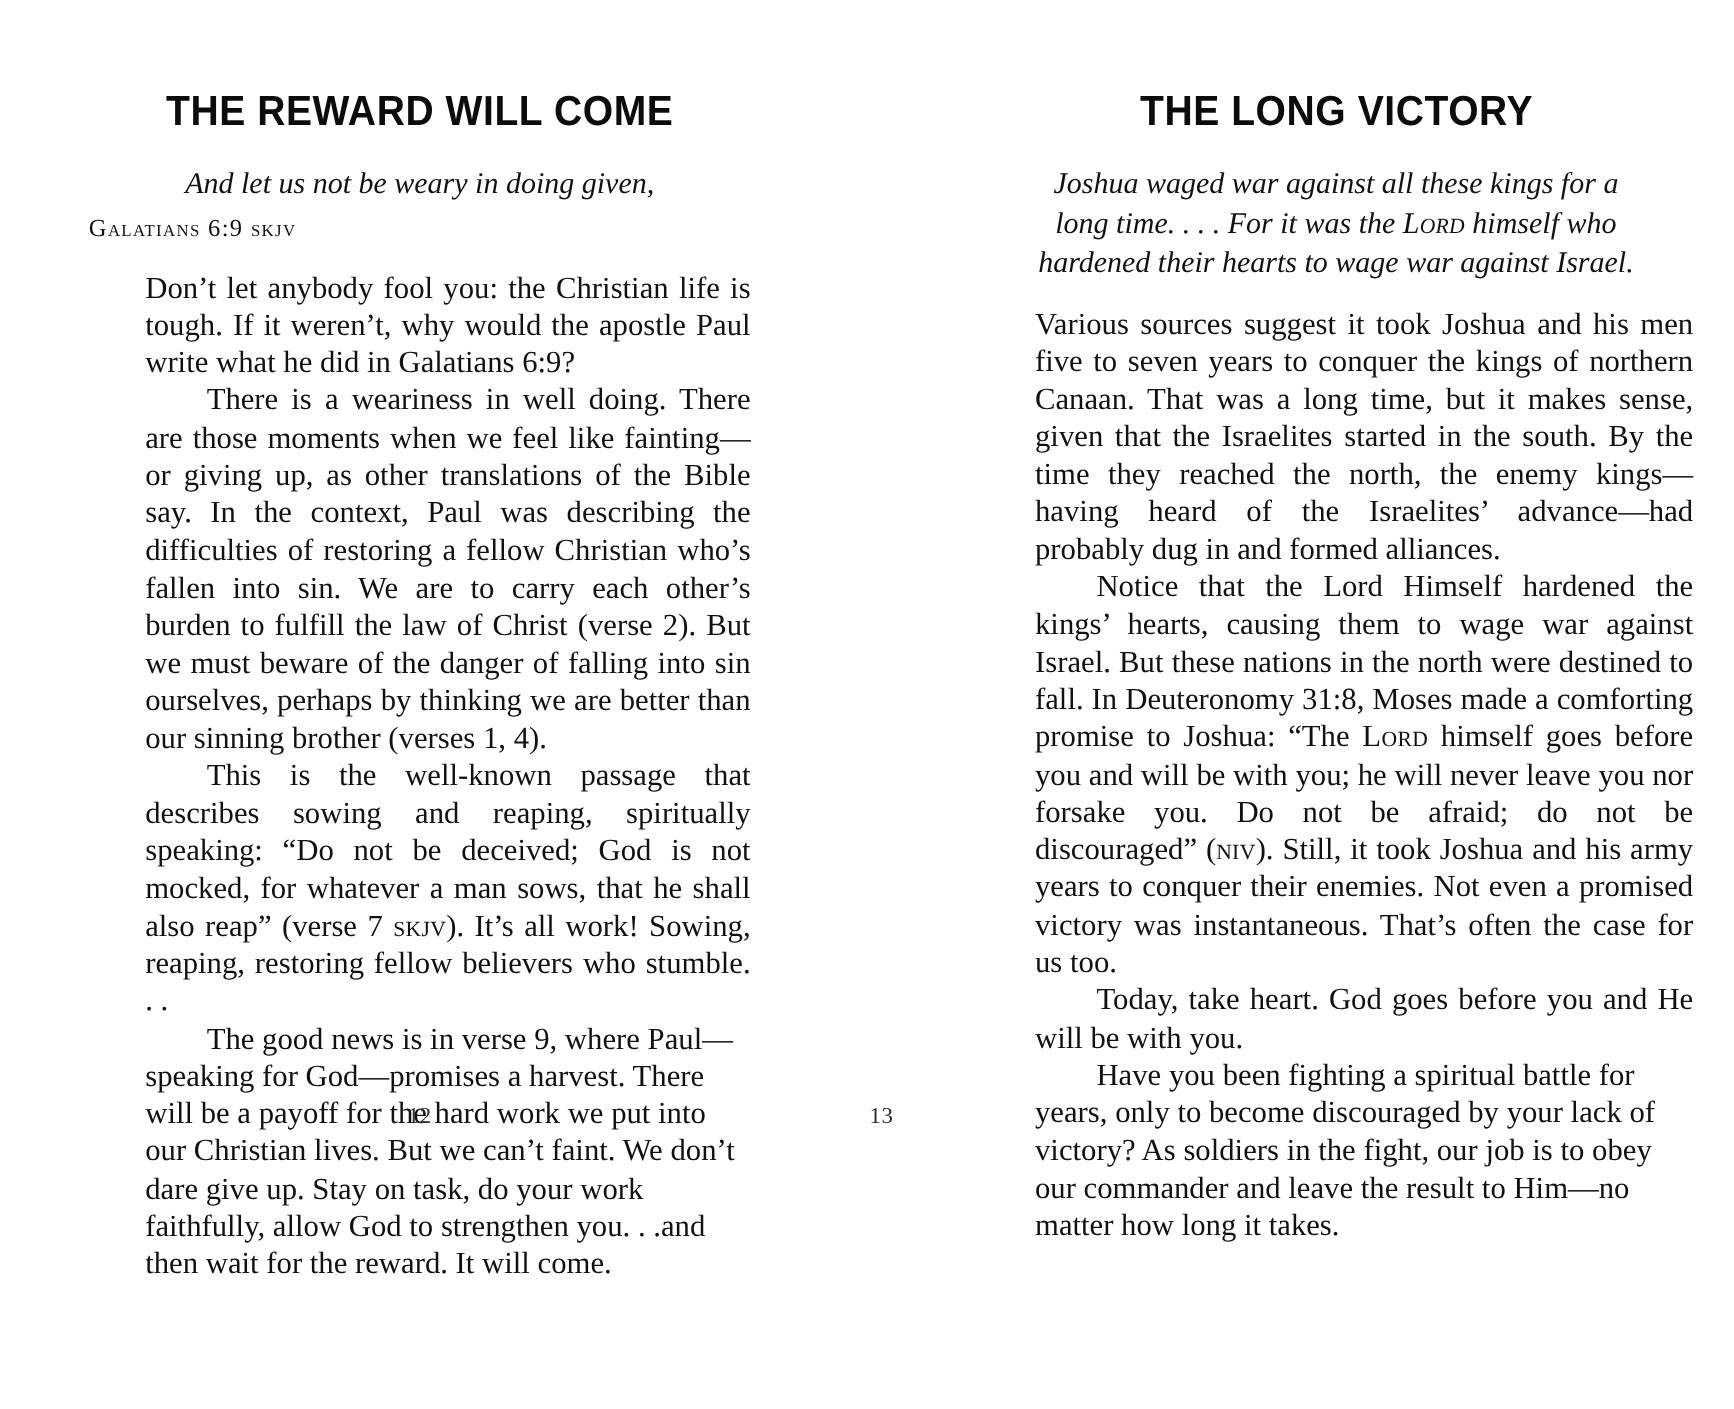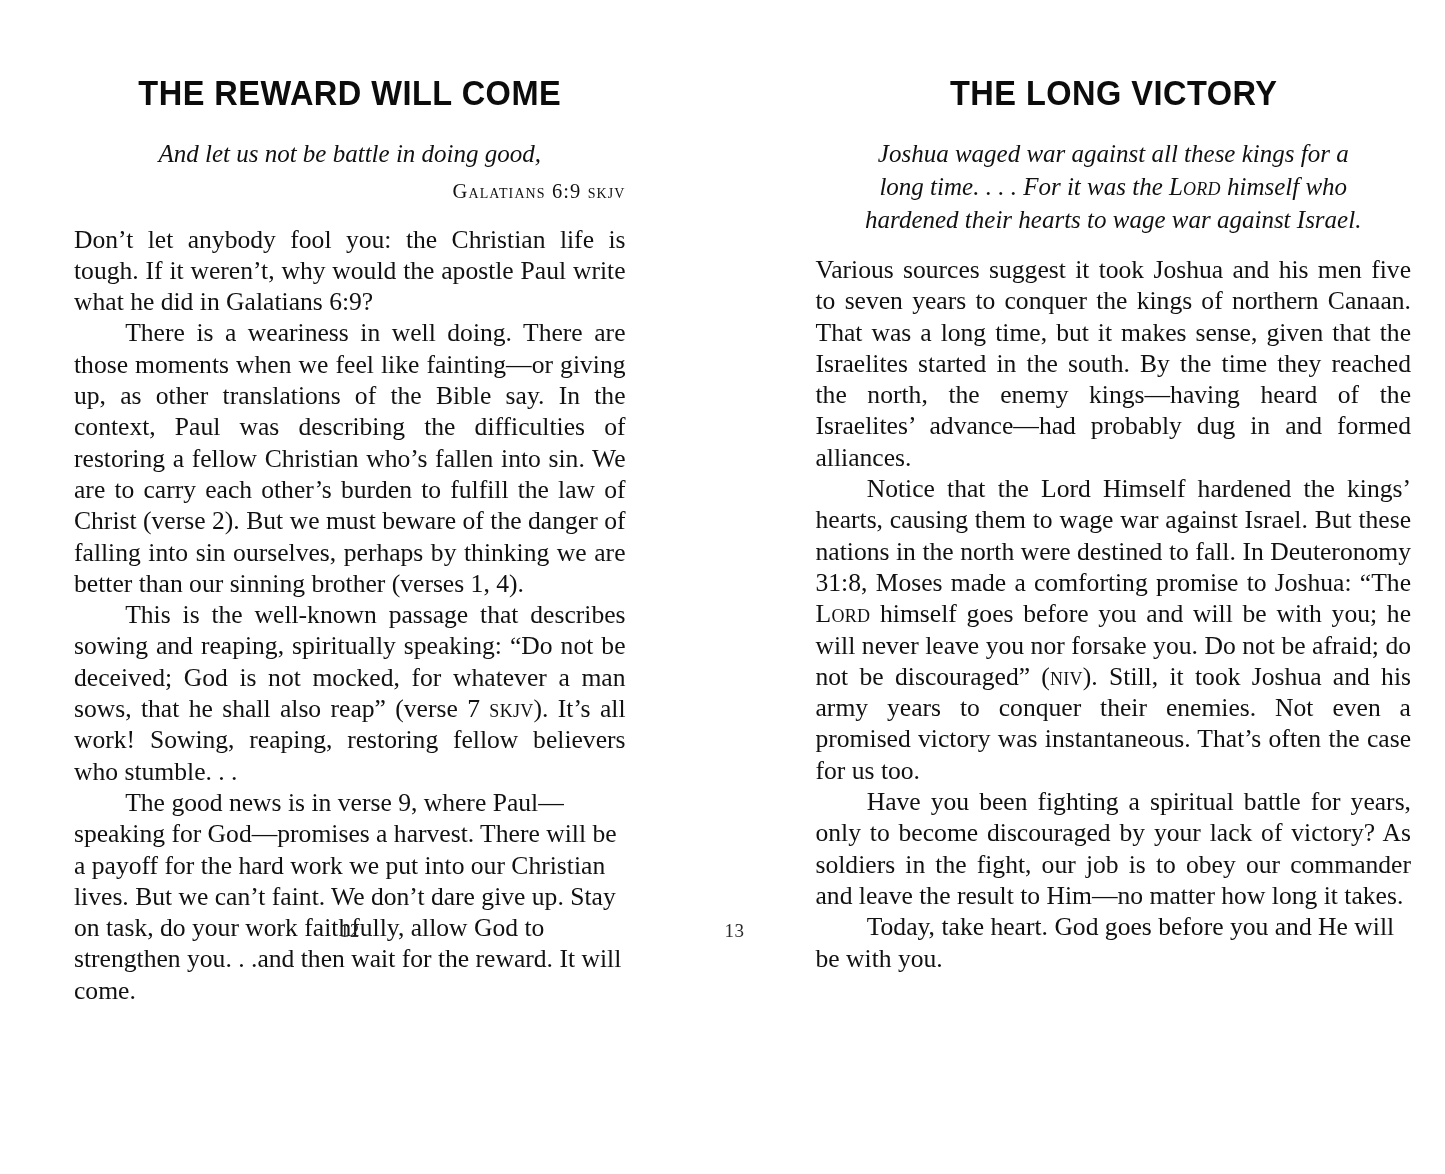--- a/index.html
+++ b/index.html
@@ -65,36 +65,37 @@
     font-variant: small-caps;
     font-size: 1em;
     letter-spacing: 0.2px;
   }
 
   .citation {
     font-variant: small-caps;
     font-style: normal;
     font-size: 20.5px;
     letter-spacing: 1.1px;
-    text-align: right;
+    text-align: left;
     line-height: 1.2;
     color: #111111;
     font-family: Liberation Serif, serif;
   }
   .page-left .citation  { margin: 9px 0 0 0; }
   .page-right .citation { margin: 9px 0 0 0; }
 
   
   .body-text {
     font-size: 25.6px;
     line-height: 31.3px;
     text-align: justify;
     text-justify: inter-word;
     color: #111111;
     hyphens: none;
+    margin-left: 47px;
   }
   .page-left .body-text  { margin-top: 20px; }
   .page-right .body-text { margin-top: 18px; }
 
   .body-text p {
     margin: 0;
     text-indent: 0;
   }
   .body-text p.indent {
     text-indent: 2.0em;
@@ -123,21 +124,21 @@
 </head>
 <body>
 
 <div class="spread">
 
   <div class="page page-left">
 
     <h1 class="chapter-title">The Reward Will Come</h1>
 
     <div class="epigraph">
-      <span class="ln">And let us not be battle in doing good,</span>
+      <span class="ln">And let us not be weary in doing given,</span>
     </div>
 
     <div class="citation">Galatians 6:9 skjv</div>
 
     <div class="body-text">
       <p>Don’t let anybody fool you: the Christian life is tough. If it weren’t, why would the apostle Paul write what he did in Galatians 6:9?</p>
       <p class="indent">There is a weariness in well doing. There are those moments when we feel like fainting—or giving up, as other translations of the Bible say. In the context, Paul was describing the difficulties of restoring a fellow Christian who’s fallen into sin. We are to carry each other’s burden to fulfill the law of Christ (verse 2). But we must beware of the danger of falling into sin ourselves, perhaps by thinking we are better than our sinning brother (verses 1, 4).</p>
       <p class="indent"><span>This is the well-known passage that describes sowing and reaping, spiritually speaking: “Do not be deceived; God is not mocked, for whatever a man sows, that he shall also reap” (verse 7 </span><span class="sc">skjv</span><span>). It’s all work! Sowing, reaping, restoring fellow believers who stumble. . .</span></p>
       <p class="indent">The good news is in verse 9, where Paul—speaking for God—promises a harvest. There will be a payoff for the hard work we put into our Christian lives. But we can’t faint. We don’t dare give up. Stay on task, do your work faithfully, allow God to strengthen you. . .and then wait for the reward. It will come.</p>
     </div>
@@ -152,20 +153,20 @@
     <div class="epigraph">
       <span class="ln">Joshua waged war against all these kings for a</span>
       <span class="ln"><span>long time. . . . For it was the </span><span class="smallcap-lord">Lord</span><span> himself who</span></span>
       <span class="ln">hardened their hearts to wage war against Israel.</span>
     </div>
 
 
     <div class="body-text">
       <p>Various sources suggest it took Joshua and his men five to seven years to conquer the kings of northern Canaan. That was a long time, but it makes sense, given that the Israelites started in the south. By the time they reached the north, the enemy kings—having heard of the Israelites’ advance—had probably dug in and formed alliances.</p>
       <p class="indent"><span>Notice that the Lord Himself hardened the kings’ hearts, causing them to wage war against Israel. But these nations in the north were destined to fall. In Deuteronomy 31:8, Moses made a comforting promise to Joshua: “The </span><span class="sc">Lord</span><span> himself goes before you and will be with you; he will never leave you nor forsake you. Do not be afraid; do not be discouraged” (</span><span class="sc">niv</span><span>). Still, it took Joshua and his army </span><span class="it">years</span><span> to conquer their enemies. Not even a promised victory was instantaneous. That’s often the case for us too.</span></p>
+      <p class="indent">Today, take heart. God goes before you and He will be with you.</p>
       <p class="indent">Have you been fighting a spiritual battle for years, only to become discouraged by your lack of victory? As soldiers in the fight, our job is to obey our commander and leave the result to Him—no matter how long it takes.</p>
-      <p class="indent">Today, take heart. God goes before you and He will be with you.</p>
     </div>
 
     <div class="folio">13</div>
   </div>
 
 </div>
 
 </body></html>

